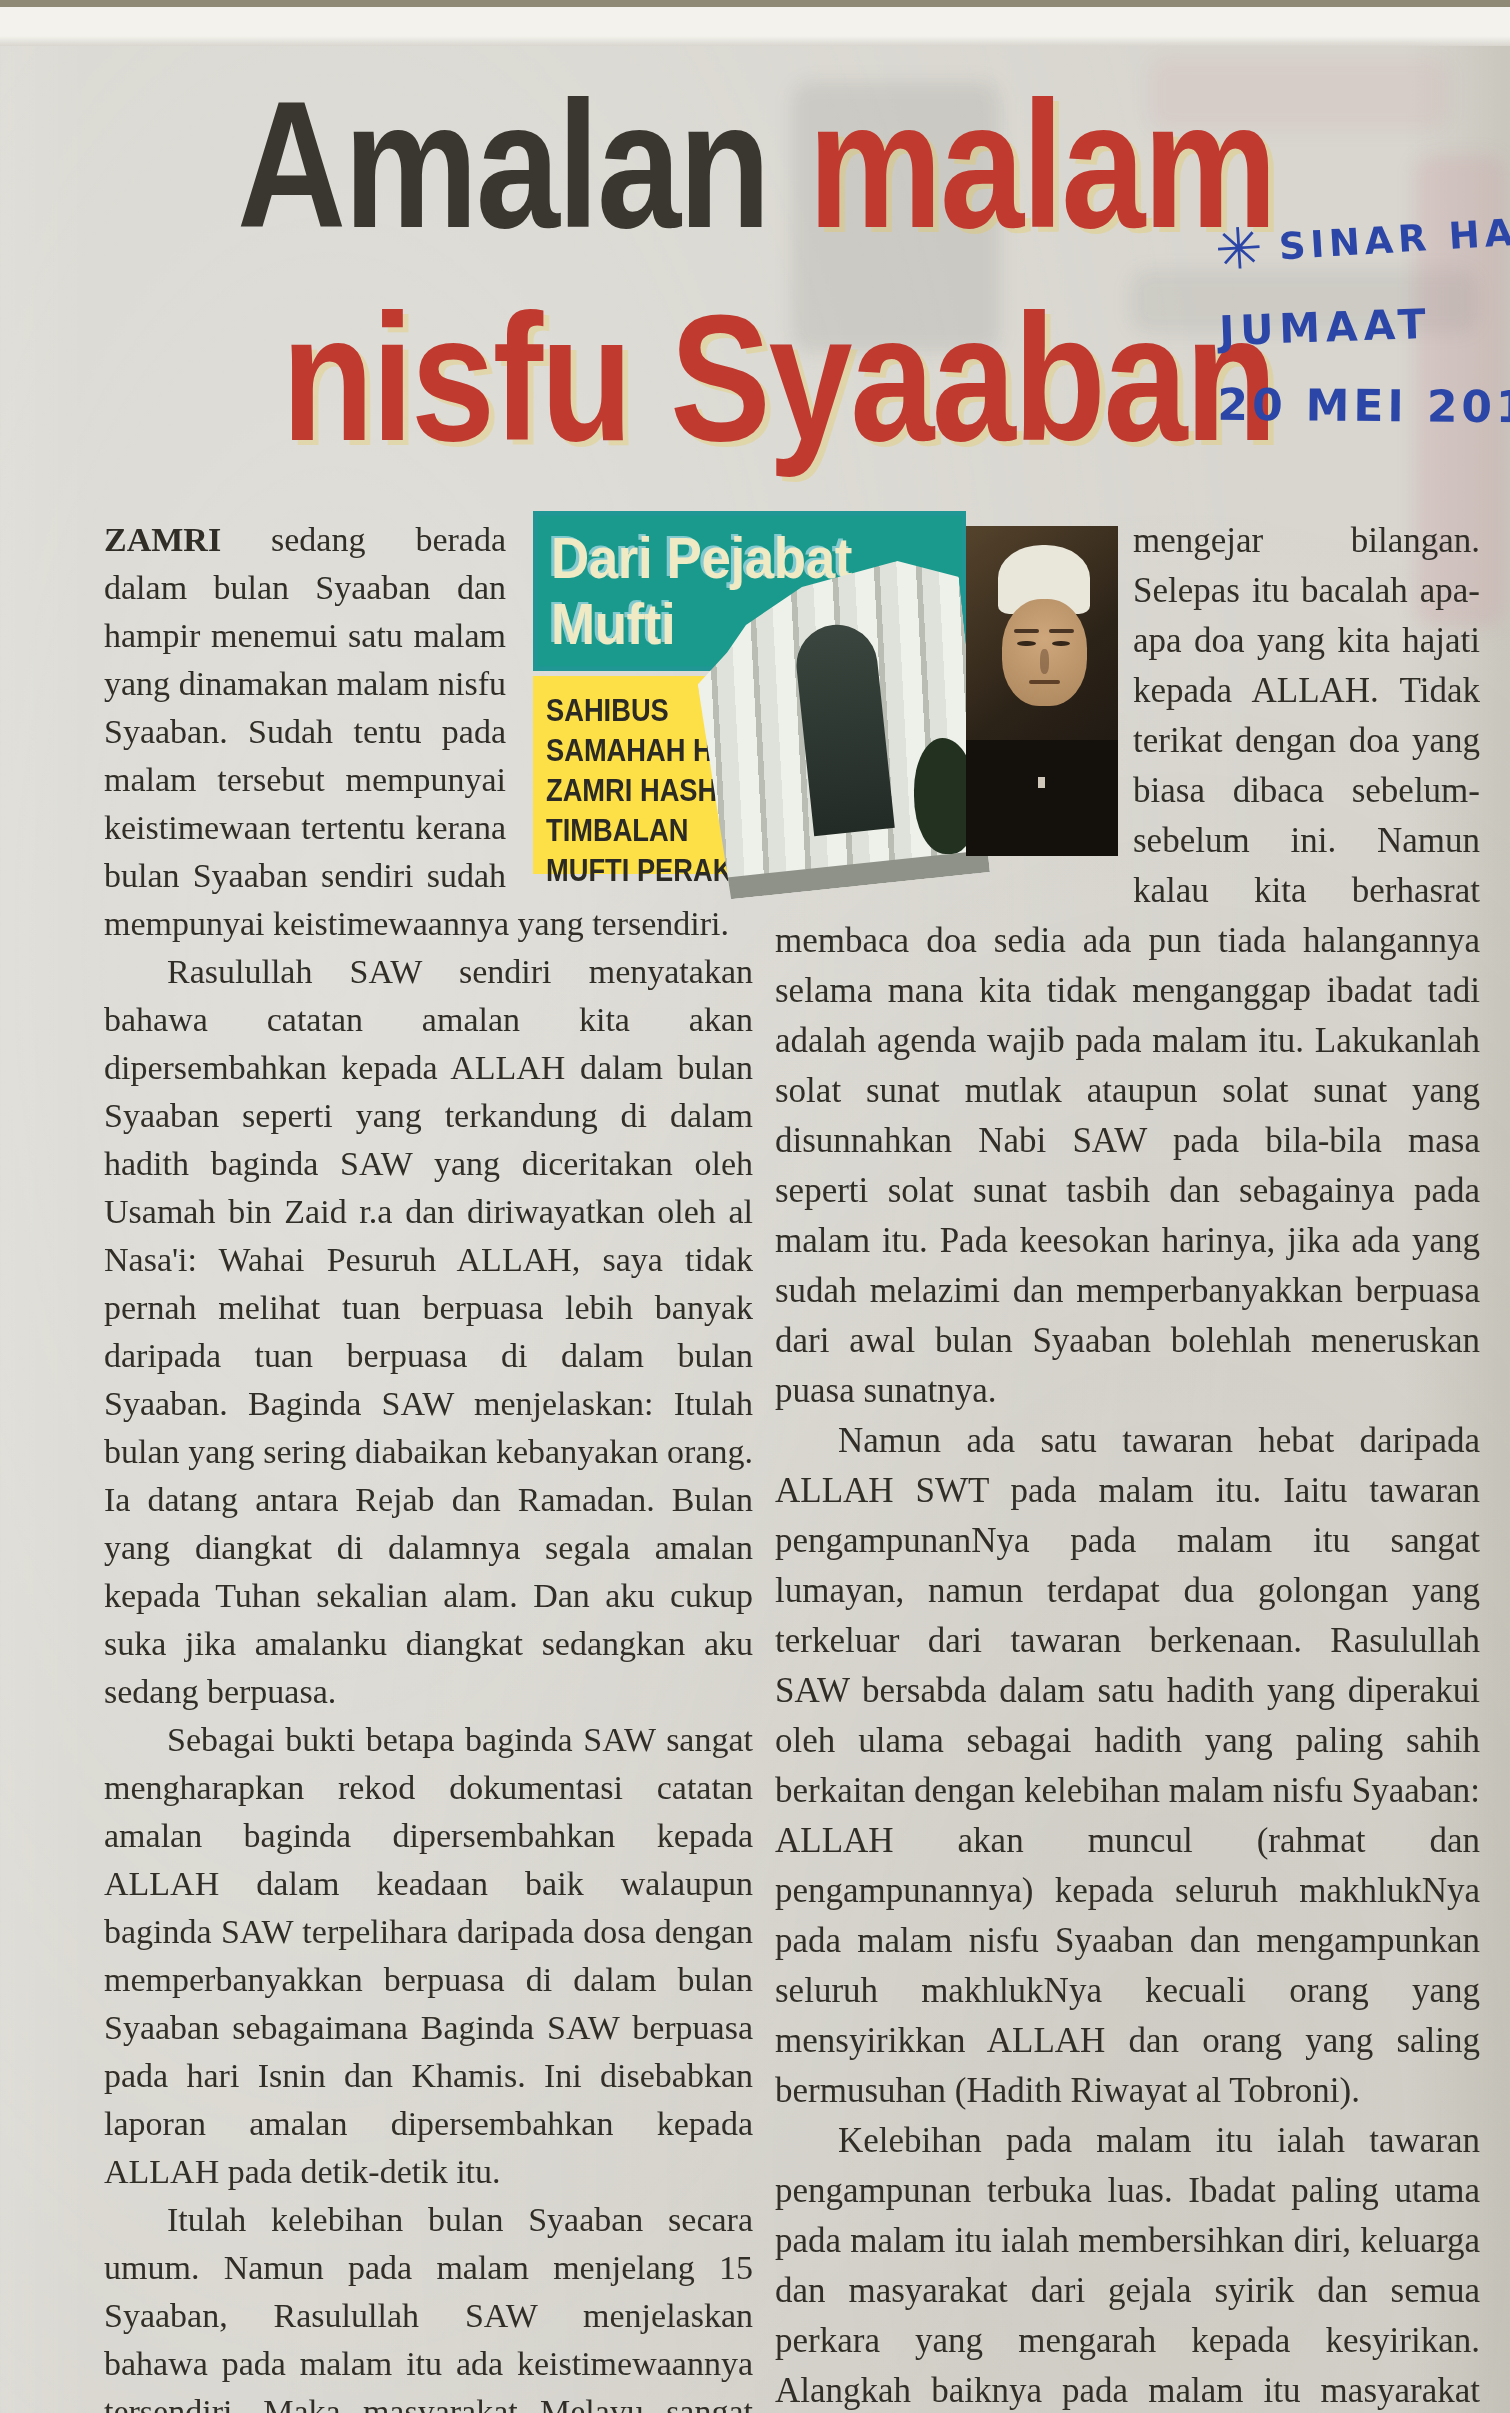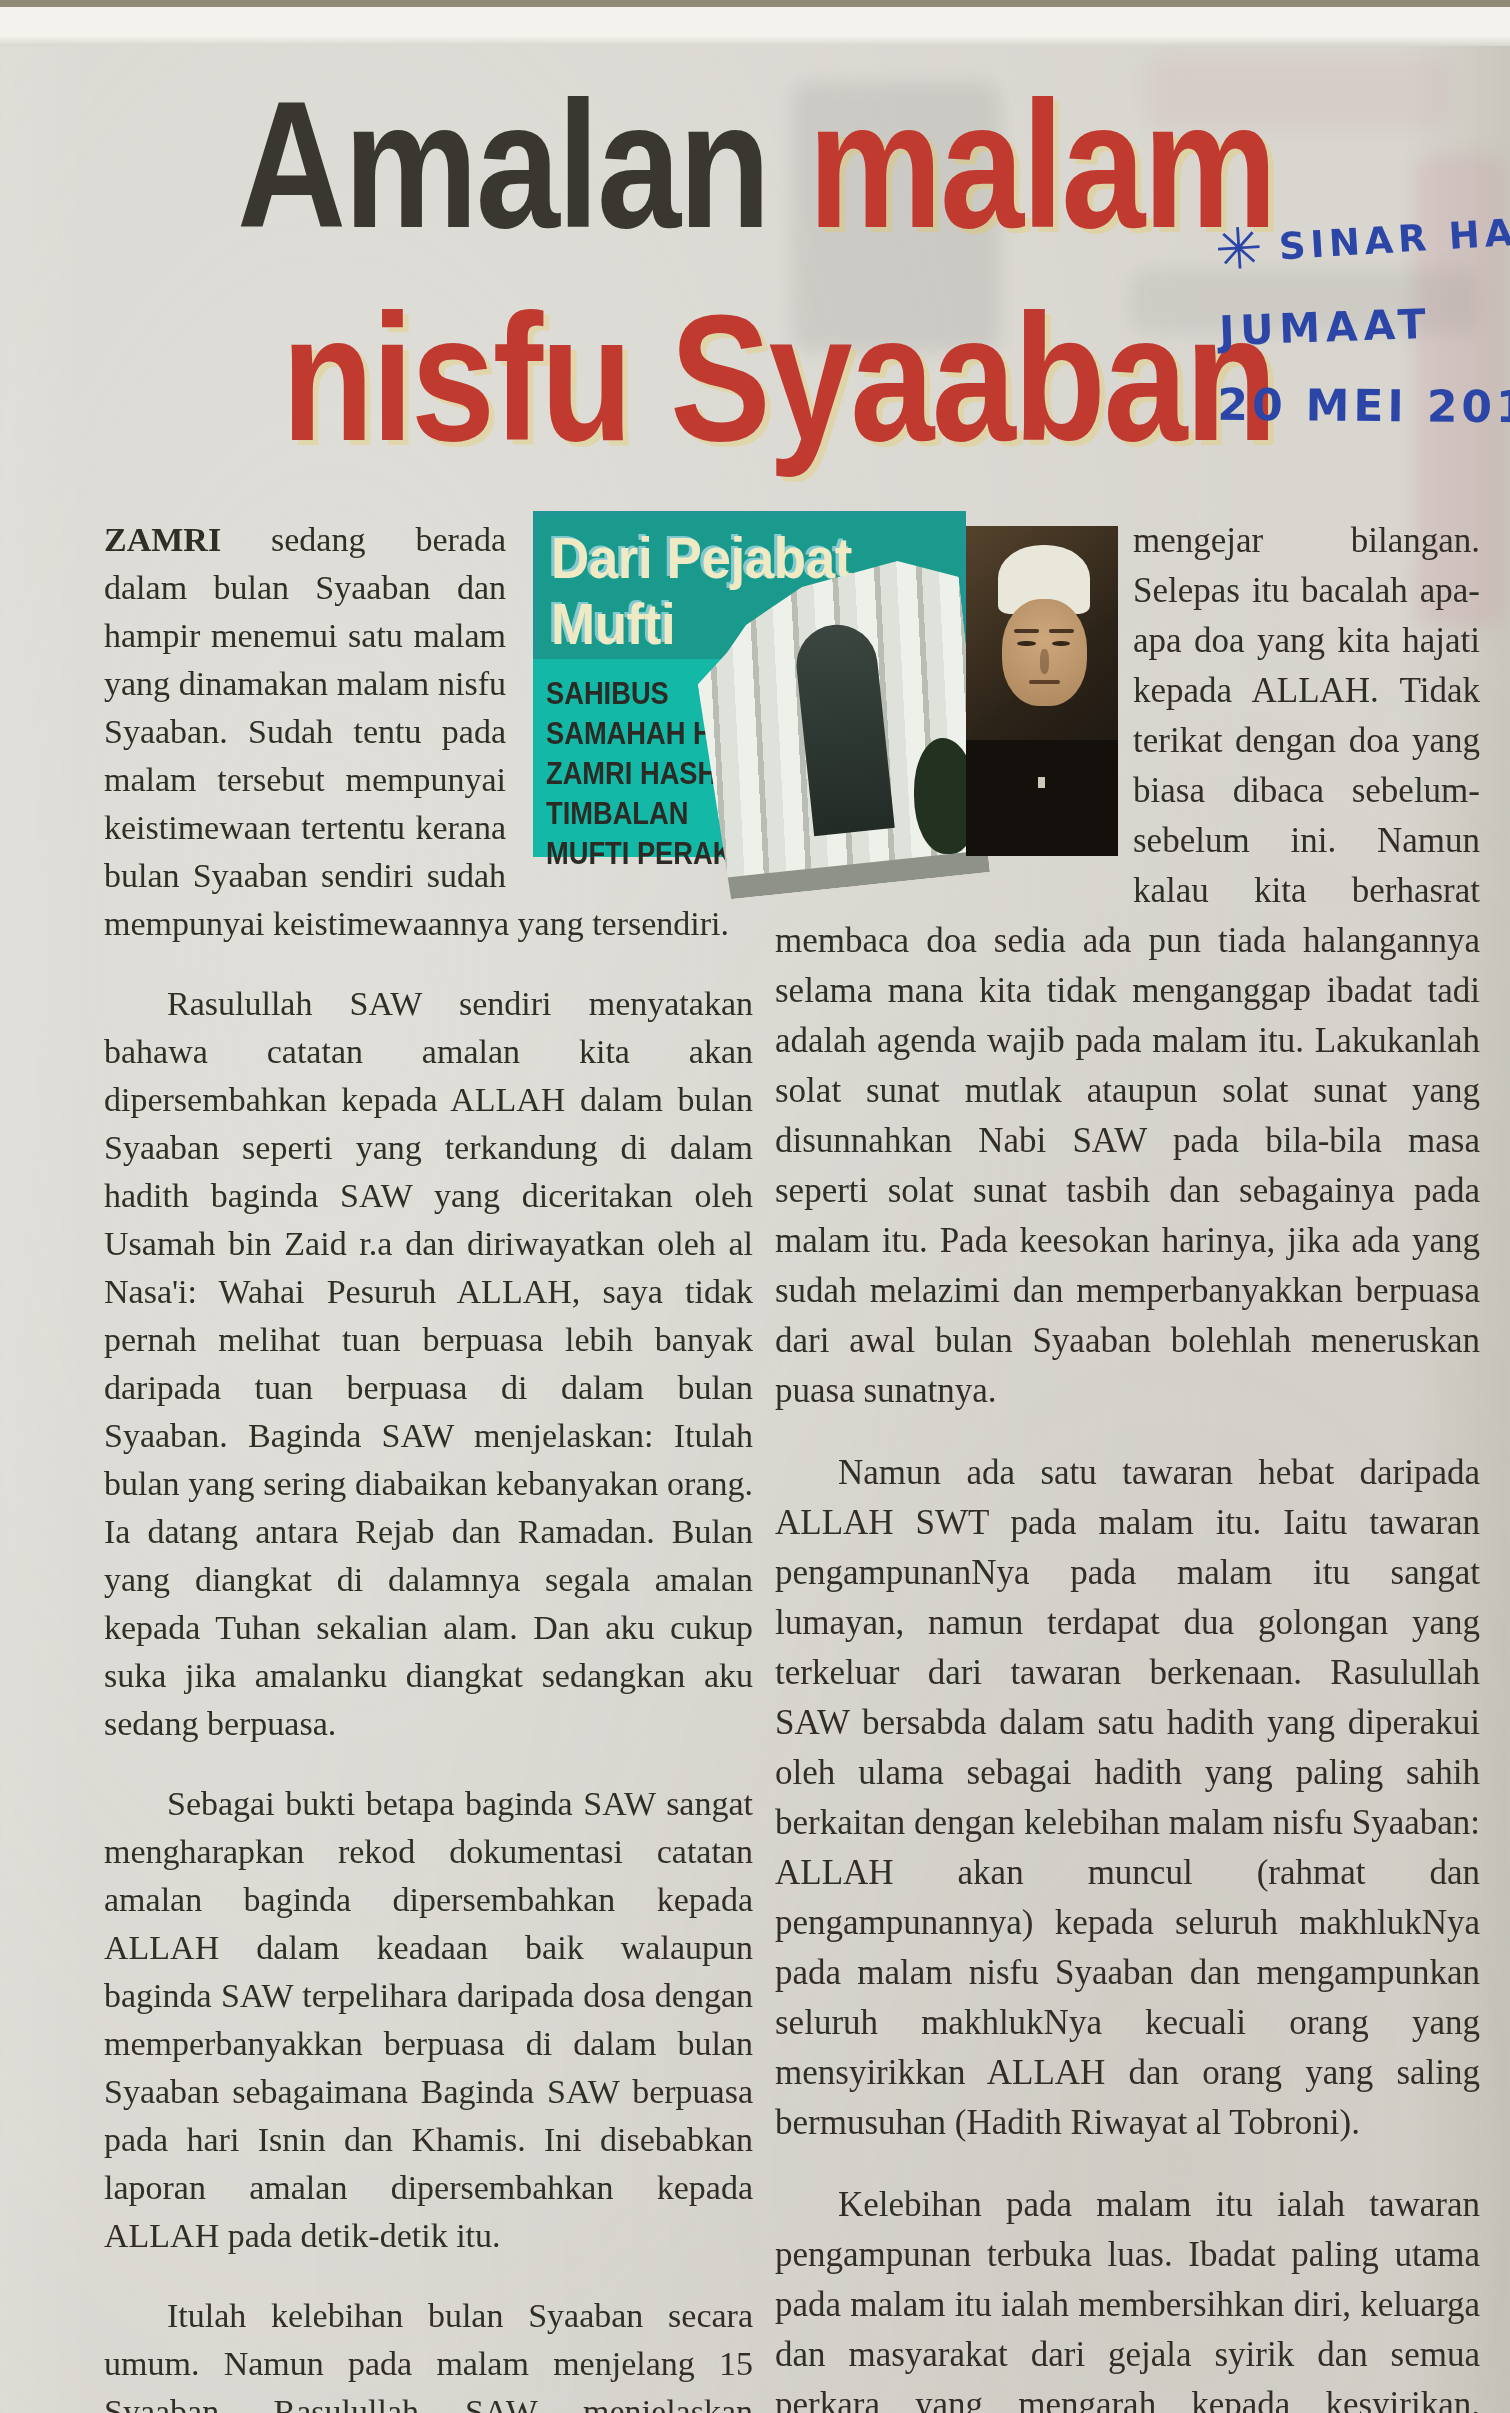--- a/index.html
+++ b/index.html
@@ -39,21 +39,21 @@
   .hand .h3{font-size:44px;letter-spacing:3.9px;margin:30px 0 0 0;transform:rotate(1.5deg);white-space:nowrap;}
   
   .feature{position:absolute;left:533px;top:511px;width:585px;height:358px;padding-left:12px;}
   .teal{position:absolute;left:0;top:0;width:433px;height:160px;background:#1a9a8d;
     box-shadow:inset 0 0 0 4.8px rgba(60,140,190,.18);}
   .teal .title{position:absolute;left:18.3px;top:13.5px;
     font-family:"Liberation Sans", sans-serif;font-weight:800;
     font-size:57px;line-height:66px;color:#efe9c4;letter-spacing:-0.5px;
     text-shadow:-3.4px -2.4px 0 rgba(150,210,220,.85);
     transform:scaleX(.93);transform-origin:left top;white-space:nowrap;}
-  .beige{position:absolute;left:0;top:148px;width:310px;height:198px;background:#14b8a6;}
+  .beige{position:absolute;left:0;top:165px;width:310px;height:198px;background:#fde047;}
   .beige .cap{position:absolute;left:12.6px;top:14.5px;
     font-family:"Liberation Sans", sans-serif;font-weight:700;
     font-size:31px;line-height:40px;color:#2b2a24;letter-spacing:0;
     transform:scaleX(.88);transform-origin:left top;white-space:nowrap;}
   .building{position:absolute;left:170px;top:57px;width:271px;height:319px;
     transform:rotate(-6deg);
     background:repeating-linear-gradient(93deg,#eef0ea 0 19.3px,#b9bdb4 19.3px 25px,#dfe2da 25px 42px);
     clip-path:polygon(0 32%,12% 23%,20% 15%,42% 5%,78% 0,100% 7%,100% 100%,4% 100%);}
   .building .arch{position:absolute;left:100px;top:57px;width:81px;height:208px;
     background:linear-gradient(180deg,#3a463f,#232b26);border-radius:43px 43px 0 0;}
@@ -71,21 +71,21 @@
   .portrait .eye{position:absolute;width:18.3px;height:5.3px;background:#35261a;border-radius:50%;top:42px;}
   .portrait .nose{position:absolute;left:38px;top:50px;width:8.7px;height:25px;background:rgba(90,62,40,.45);border-radius:40%;}
   .portrait .mouth{position:absolute;left:27px;top:81px;width:31px;height:4.8px;background:#5d4027;border-radius:2.9px;}
   .portrait .body{position:absolute;left:0;bottom:0;width:100%;height:116px;background:#14110d;}
   .portrait .button{position:absolute;left:72px;bottom:68px;width:6.8px;height:10.6px;background:#cfc8ba;}
   
   .col{position:absolute;top:516px;text-align:justify;}
   .col-1{left:104px;width:649px;font-size:34px;line-height:48px;}
   .col-2{left:775px;width:705px;font-size:35px;line-height:50px;}
   .col p{margin:0;}
-  .col p.ind{text-indent:63px;margin-top:32px;}
+  .col p.ind{text-indent:63px;}
   .lead{font-weight:700;}
   .cutout-r{float:right;width:247px;height:377px;}
   .cutout-l{float:left;width:358px;height:378px;}
 </style>
 </head>
 <body>
 
 <div>
 
   <div class="scan-edge"></div>

